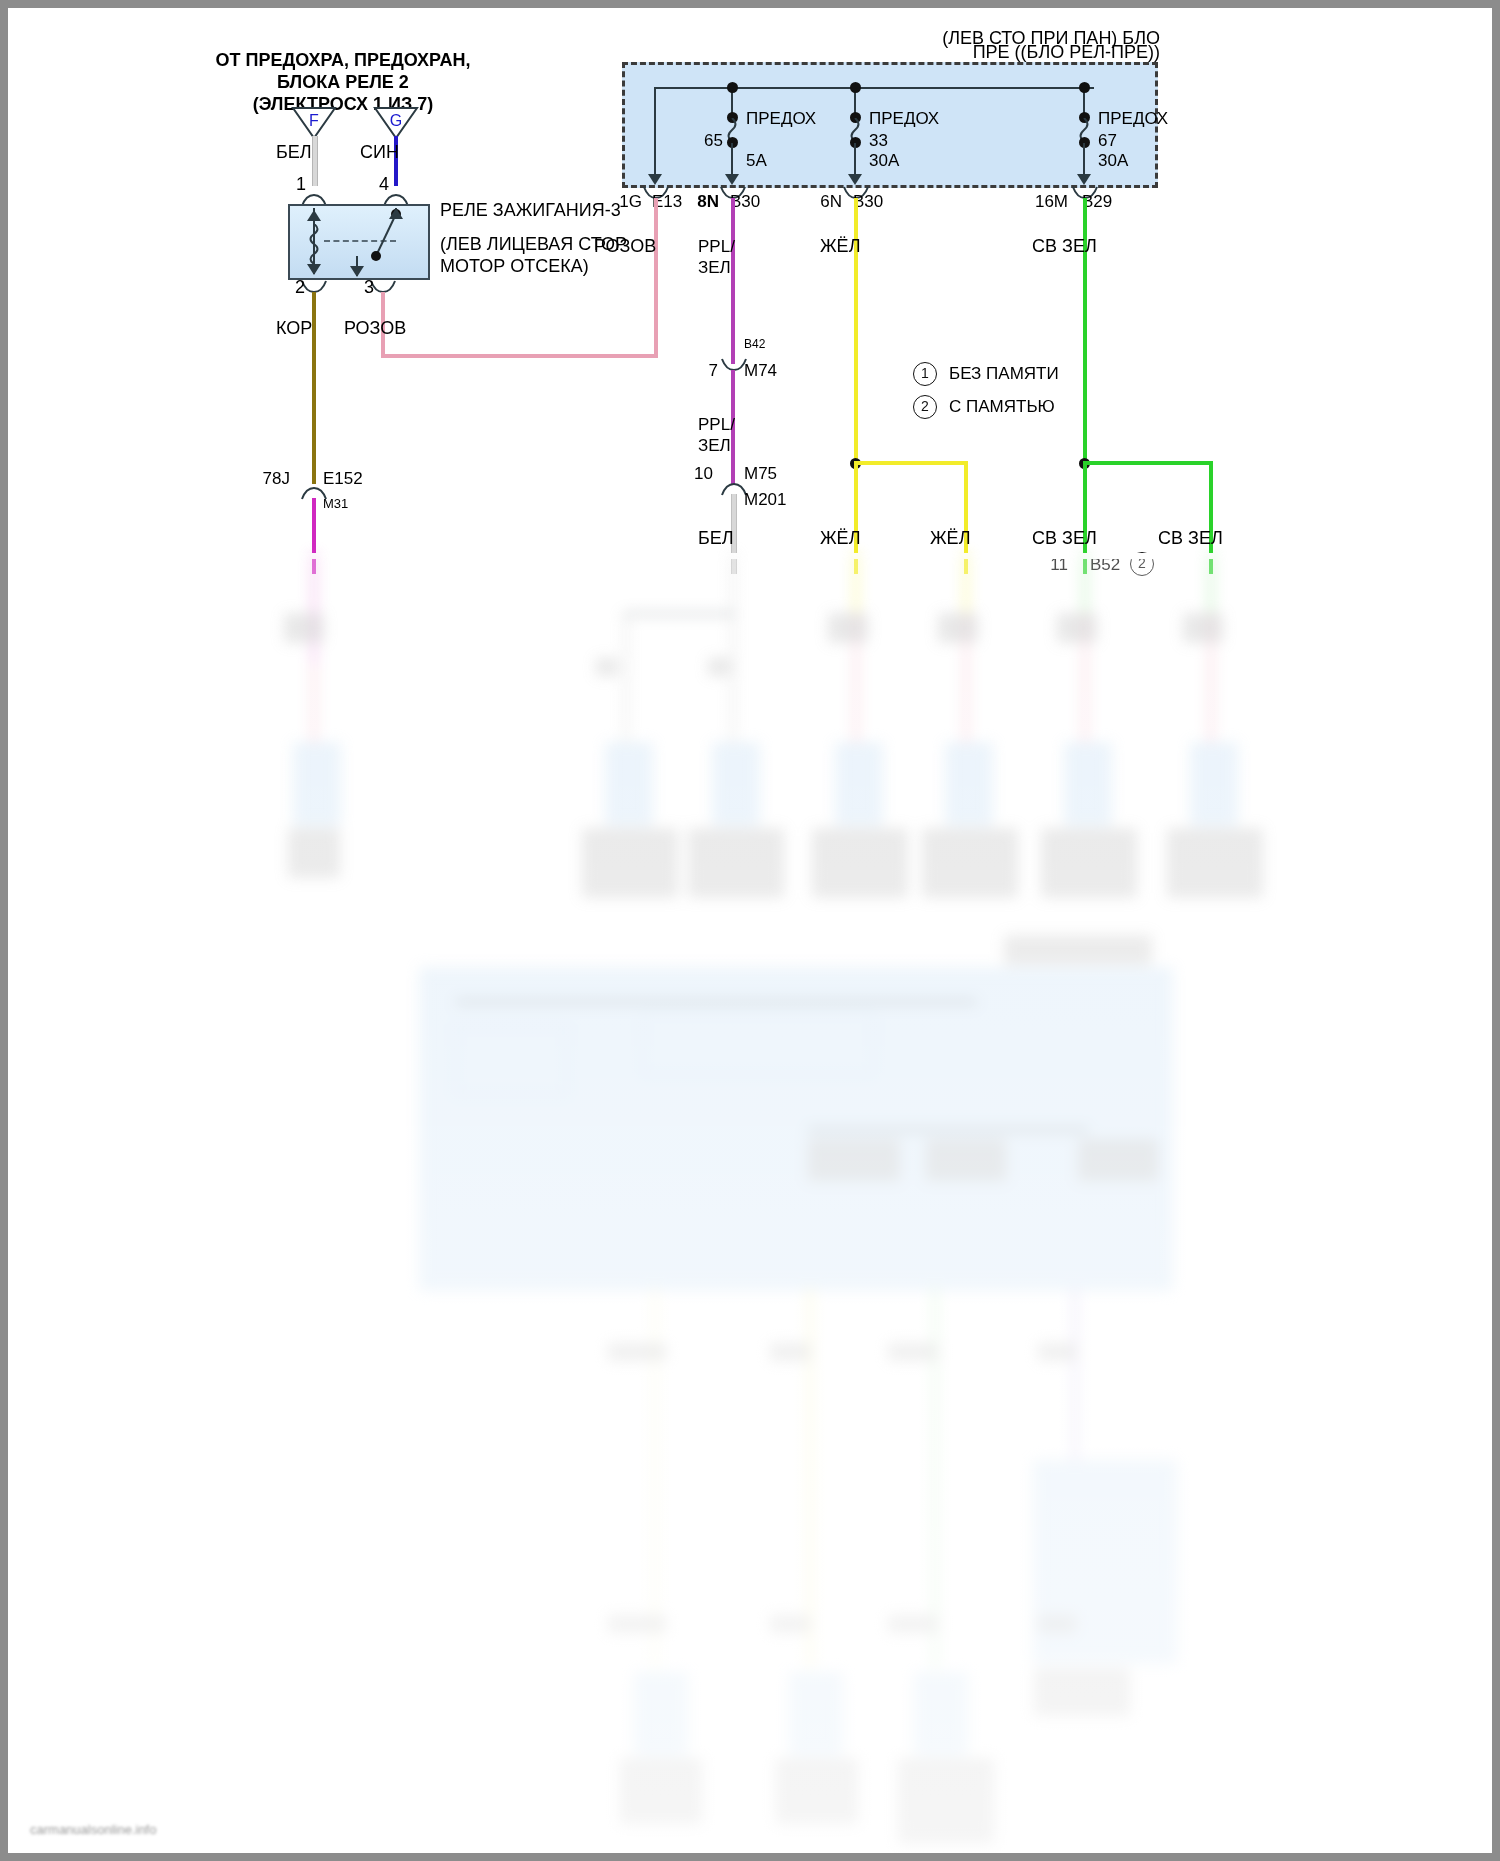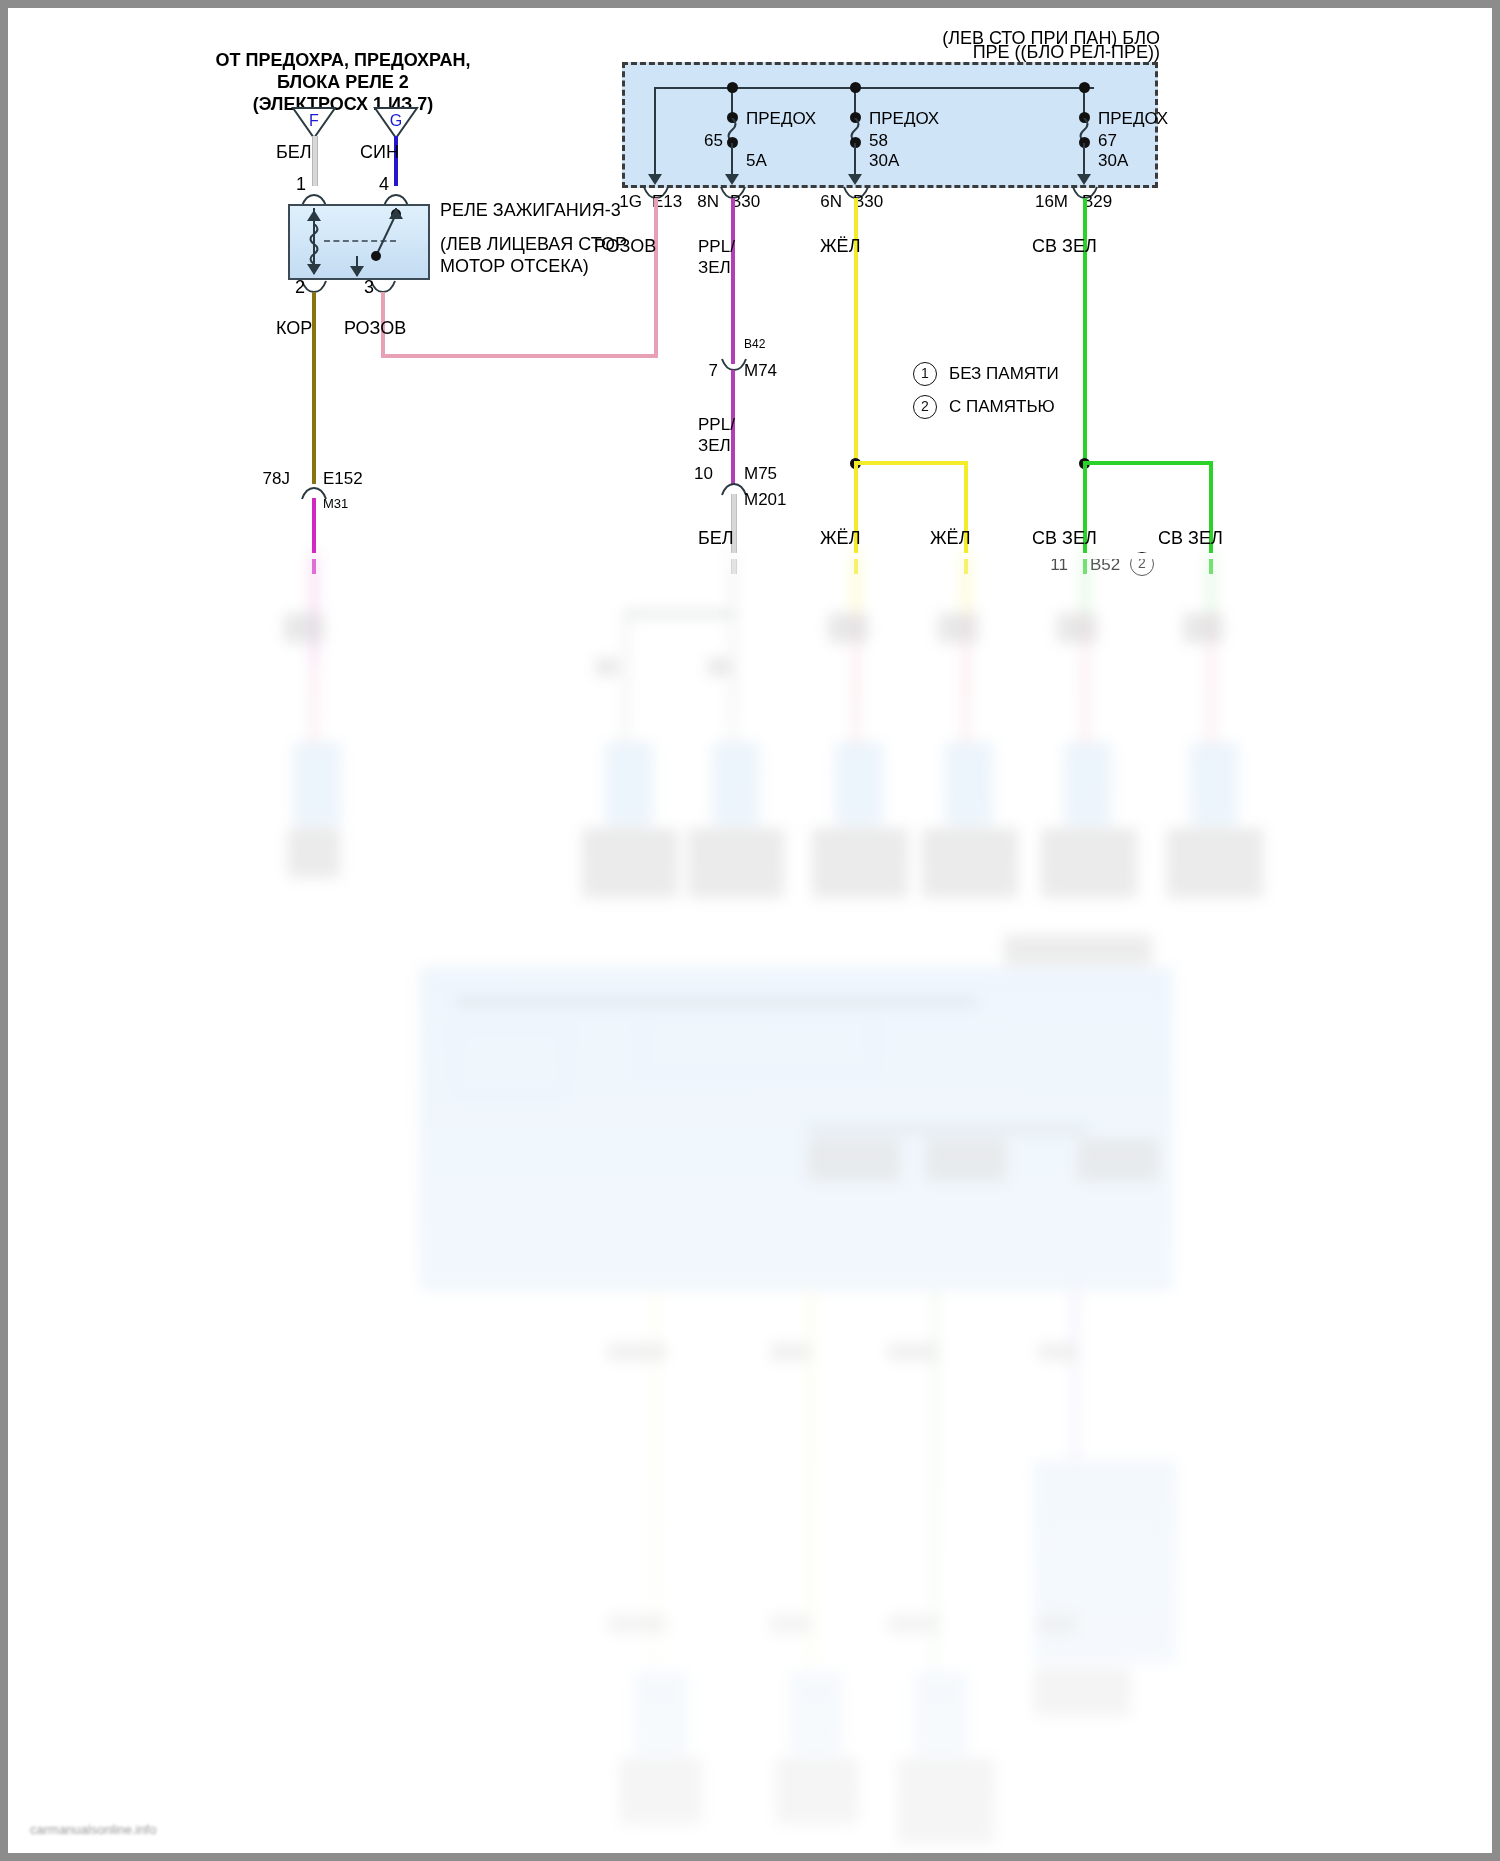--- a/index.html
+++ b/index.html
@@ -219,21 +219,21 @@
   <div class="dot" style="left:842px;top:104px;"></div>
   <div style="position:absolute;left:840px;top:110px;">
     <svg width="14" height="24" viewBox="0 0 14 24">
           <path d="M7 0 q7 6 0 12 q-7 6 0 12" fill="none" stroke="#2b3a42" stroke-width="2"></path>
         </svg>
   </div>
   <div class="dot" style="left:842px;top:129px;"></div>
   <div class="thin tv" style="left:846px;top:135px;height:40px;"></div>
   <div class="arrowd" style="left:840px;top:166px;"></div>
   <div class="lbl" style="left:861px;top:100px;font-size:17px;">ПРЕДОХ</div>
-  <div class="lbl" style="left:861px;top:122px;font-size:17px;">58</div>
+  <div class="lbl" style="left:861px;top:122px;font-size:17px;">33</div>
   <div class="lbl" style="left:861px;top:142px;font-size:17px;">30A</div>
 
   <div class="thin tv" style="left:1075px;top:79px;height:31px;"></div>
   <div class="dot" style="left:1071px;top:74px;"></div>
   <div class="dot" style="left:1071px;top:104px;"></div>
   <div style="position:absolute;left:1069px;top:110px;">
     <svg width="14" height="24" viewBox="0 0 14 24">
           <path d="M7 0 q7 6 0 12 q-7 6 0 12" fill="none" stroke="#2b3a42" stroke-width="2"></path>
         </svg>
   </div>
@@ -260,21 +260,21 @@
         </svg>
   </div>
   <div class="cup" style="left:1064px;top:178px;">
     <svg width="26" height="14" viewBox="0 0 26 14">
           <path d="M1 1 Q5 12 13 12 Q21 12 25 1" fill="none" stroke="#2b3a42" stroke-width="2"></path>
         </svg>
   </div>
 
   <div class="lbl r" style="left:578px;top:183px;width:56px;font-size:17px;">1G</div>
   <div class="lbl" style="left:644px;top:183px;font-size:17px;">E13</div>
-  <div class="lbl r" style="left:655px;top:183px;width:56px;font-size:17px;">8N</div>
+  <div class="lbl r" style="left:655px;top:183px;width:56px;font-size:17px;font-weight:bold;">8N</div>
   <div class="lbl" style="left:722px;top:183px;font-size:17px;">B30</div>
   <div class="lbl r" style="left:778px;top:183px;width:56px;font-size:17px;">6N</div>
   <div class="lbl" style="left:845px;top:183px;font-size:17px;">B30</div>
   <div class="lbl r" style="left:1000px;top:183px;width:60px;font-size:17px;">16M</div>
   <div class="lbl" style="left:1074px;top:183px;font-size:17px;">B29</div>
 
   <div class="wire vw" style="left:646px;top:190px;height:158px;background:#e8a0b4;"></div>
   <div class="lbl" style="left:586px;top:228px;font-size:18px;">РОЗОВ</div>
 
   <div class="wire vw" style="left:723px;top:190px;height:166px;background:#b23fb5;"></div>

